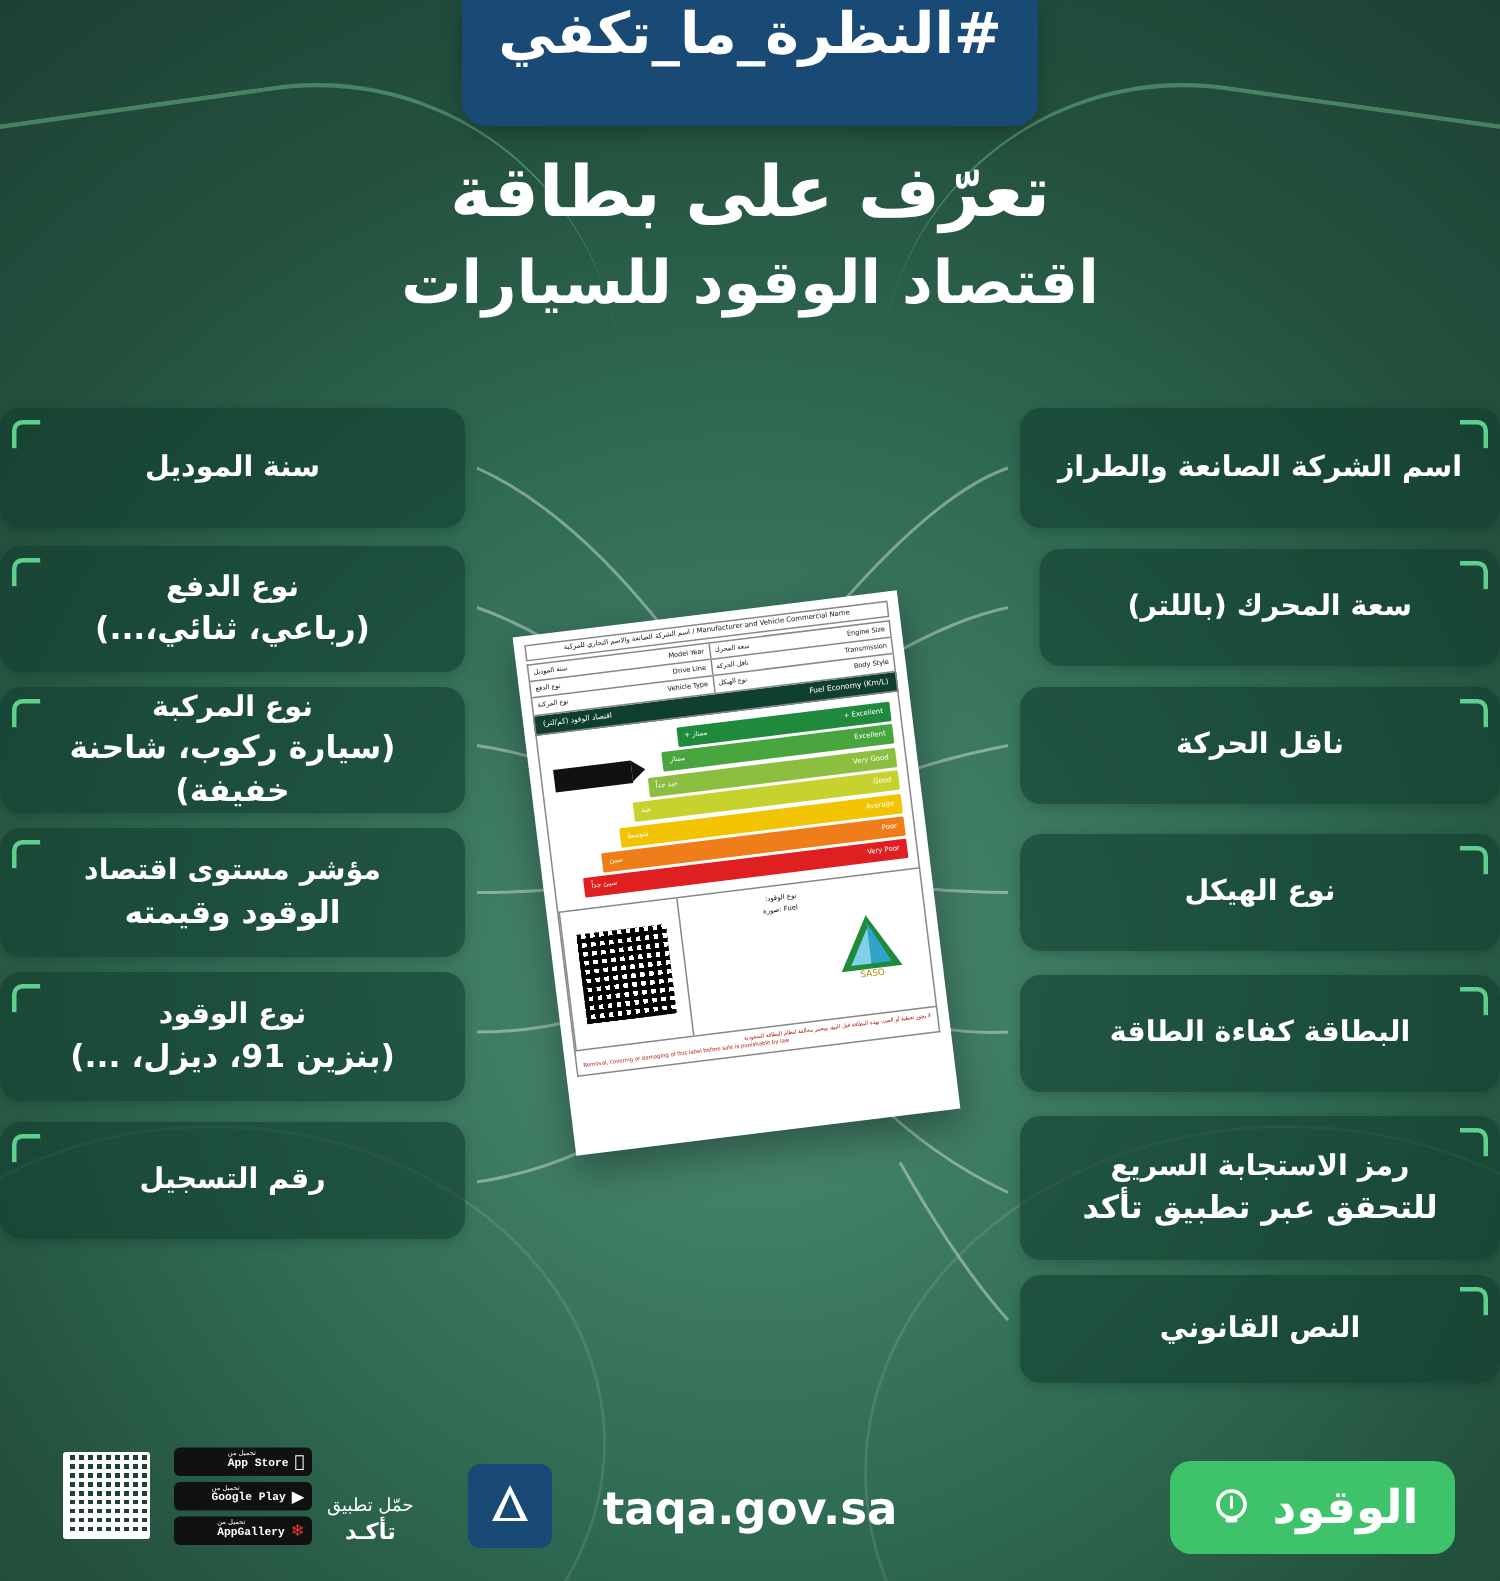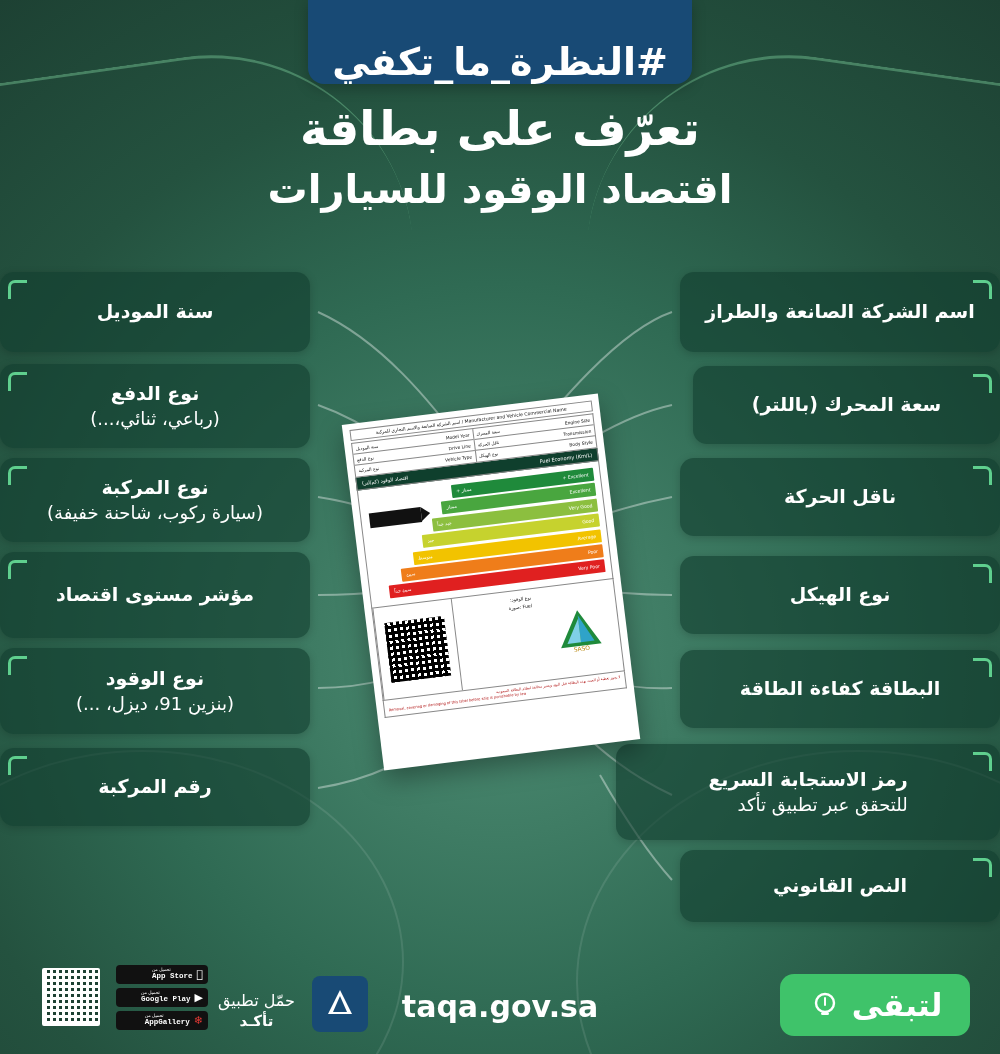--- a/index.html
+++ b/index.html
@@ -40,21 +40,21 @@
     border:2px solid rgba(255,255,255,.10);
     border-radius:50%;
   }
 
   
   .hashtag{
     position:absolute;top:0;left:50%;transform:translateX(-50%);
     background:#184a75;
     width:384px;height:84px;
     border-radius:0 0 16px 16px;
-    display:flex;align-items:flex-end;justify-content:center;
+    display:flex;align-items:flex-start;justify-content:center;
     box-shadow:0 4px 14px rgba(0,0,0,.25);
   }
   .hashtag span{
     color:#fff;font-size:38px;font-weight:bold;letter-spacing:0;
     direction:rtl;
   }
 
   
   .title-wrap{position:absolute;top:100px;left:0;right:0;text-align:center;}
   .title1{color:#fff;font-size:47px;font-weight:bold;line-height:1.25;margin:0;}
@@ -67,21 +67,21 @@
     border-radius:14px;
     color:#fff;
     display:flex;align-items:center;justify-content:center;
     text-align:center;
     padding:6px 14px;
     box-sizing:border-box;
     line-height:1.35;
     box-shadow:0 2px 8px rgba(0,0,0,.18);
   }
   .pill .txt{font-size:19px;font-weight:bold;}
-  .pill .txt .sub{display:block;font-size:18px;font-weight:normal;}
+  .pill .txt .sub{display:block;font-size:21px;font-weight:bold;}
   .pill .corner{
     position:absolute;width:16px;height:16px;
     border-color:#5fcf8e;border-style:solid;border-width:0;
   }
   .pill.right .corner{top:8px;right:8px;border-top-width:3px;border-right-width:3px;border-top-right-radius:7px;}
   .pill.left  .corner{top:8px;left:8px;border-top-width:3px;border-left-width:3px;border-top-left-radius:7px;}
 
   
   .lines{position:absolute;inset:0;}
 
@@ -145,21 +145,21 @@
   .stores{position:absolute;left:116px;bottom:20px;width:92px;}
   .store{
     display:flex;align-items:center;gap:4px;background:#111;color:#fff;
     border-radius:4px;padding:2px 5px;margin-bottom:4px;height:19px;box-sizing:border-box;
   }
   .store .g{font-size:11px;line-height:1;}
   .store .t{display:flex;flex-direction:column;line-height:1.05;direction:ltr;}
   .store .t .s{font-size:4.5px;}
   .store .t .b{font-size:7.5px;font-weight:bold;font-family:Liberation Mono, monospace;}
   .app-text{position:absolute;left:218px;bottom:24px;text-align:center;color:#fff;direction:rtl;}
-  .app-text .l1{font-size:16px;}
+  .app-text .l1{font-size:12px;}
   .app-text .l2{font-size:15px;font-weight:bold;margin-top:2px;}
   .taqa-logo{position:absolute;left:312px;bottom:22px;width:56px;height:56px;background:#184a75;border-radius:8px;display:flex;align-items:center;justify-content:center;}
   .site{position:absolute;left:0;right:0;bottom:30px;text-align:center;color:#fff;font-size:30px;font-weight:bold;direction:ltr;}
   .letabqa{
     position:absolute;right:30px;bottom:18px;width:190px;height:62px;
     background:#3fc36a;border-radius:14px;display:flex;align-items:center;justify-content:center;gap:10px;
   }
   .letabqa .txt{color:#fff;font-size:31px;font-weight:bold;direction:rtl;}
 </style>
 </head>
@@ -213,21 +213,21 @@
     <div class="txt"><span>ناقل الحركة</span></div>
   </div>
   <div class="pill right" style="right:0;top:556px;width:320px;height:78px;">
     <div class="corner"></div>
     <div class="txt"><span>نوع الهيكل</span></div>
   </div>
   <div class="pill right" style="right:0;top:650px;width:320px;height:78px;">
     <div class="corner"></div>
     <div class="txt"><span>البطاقة كفاءة الطاقة</span></div>
   </div>
-  <div class="pill right" style="right:0;top:744px;width:384px;height:96px;text-align:right;">
+  <div class="pill right" style="right:0;top:744px;width:320px;height:96px;">
     <div class="corner"></div>
     <div class="txt">
       <span>رمز الاستجابة السريع</span>
       <span class="sub">للتحقق عبر تطبيق تأكد</span>
     </div>
   </div>
   <div class="pill right" style="right:0;top:850px;width:320px;height:72px;">
     <div class="corner"></div>
     <div class="txt"><span>النص القانوني</span></div>
   </div>
@@ -247,32 +247,33 @@
     <div class="corner"></div>
     <div class="txt">
       <span>نوع المركبة</span>
       <span class="sub">(سيارة ركوب، شاحنة خفيفة)</span>
     </div>
   </div>
   <div class="pill left" style="left:0;top:552px;width:310px;height:86px;">
     <div class="corner"></div>
     <div class="txt">
       <span>مؤشر مستوى اقتصاد</span>
+      <span class="sub">الوقود وقيمته</span>
     </div>
   </div>
   <div class="pill left" style="left:0;top:648px;width:310px;height:86px;">
     <div class="corner"></div>
     <div class="txt">
       <span>نوع الوقود</span>
       <span class="sub">(بنزين 91، ديزل، ...)</span>
     </div>
   </div>
   <div class="pill left" style="left:0;top:748px;width:310px;height:78px;">
     <div class="corner"></div>
-    <div class="txt"><span>رقم المركبة</span></div>
+    <div class="txt"><span>رقم التسجيل</span></div>
   </div>
 
   <div class="card">
     <div class="c-title">Manufacturer and Vehicle Commercial Name / اسم الشركة الصانعة والاسم التجاري للمركبة</div>
 
     <div class="c-grid">
       <div class="c-col">
         <div class="c-cell">
           <span>Engine Size</span>
           <span class="ar">سعة المحرك</span>
@@ -398,21 +399,21 @@
     <div class="taqa-logo">
       <svg width="40" height="40" viewBox="0 0 40 40">
         <polygon points="20,6 32,30 8,30" fill="#fff"></polygon>
         <polygon points="20,12 27,28 13,28" fill="#184a75"></polygon>
       </svg>
     </div>
 
     <div class="site">taqa.gov.sa</div>
 
     <div class="letabqa">
-      <span class="txt">لتبقى</span>
+      <span class="txt">الوقود</span>
       <svg width="34" height="34" viewBox="0 0 34 34">
         <circle cx="17" cy="15" r="9" fill="none" stroke="#fff" stroke-width="2.4"></circle>
         <rect x="13" y="24" width="8" height="3" rx="1.5" fill="#fff"></rect>
         <path d="M17 10 v7" stroke="#fff" stroke-width="2" stroke-linecap="round"></path>
       </svg>
     </div>
   </div>
 
 </div>
 

